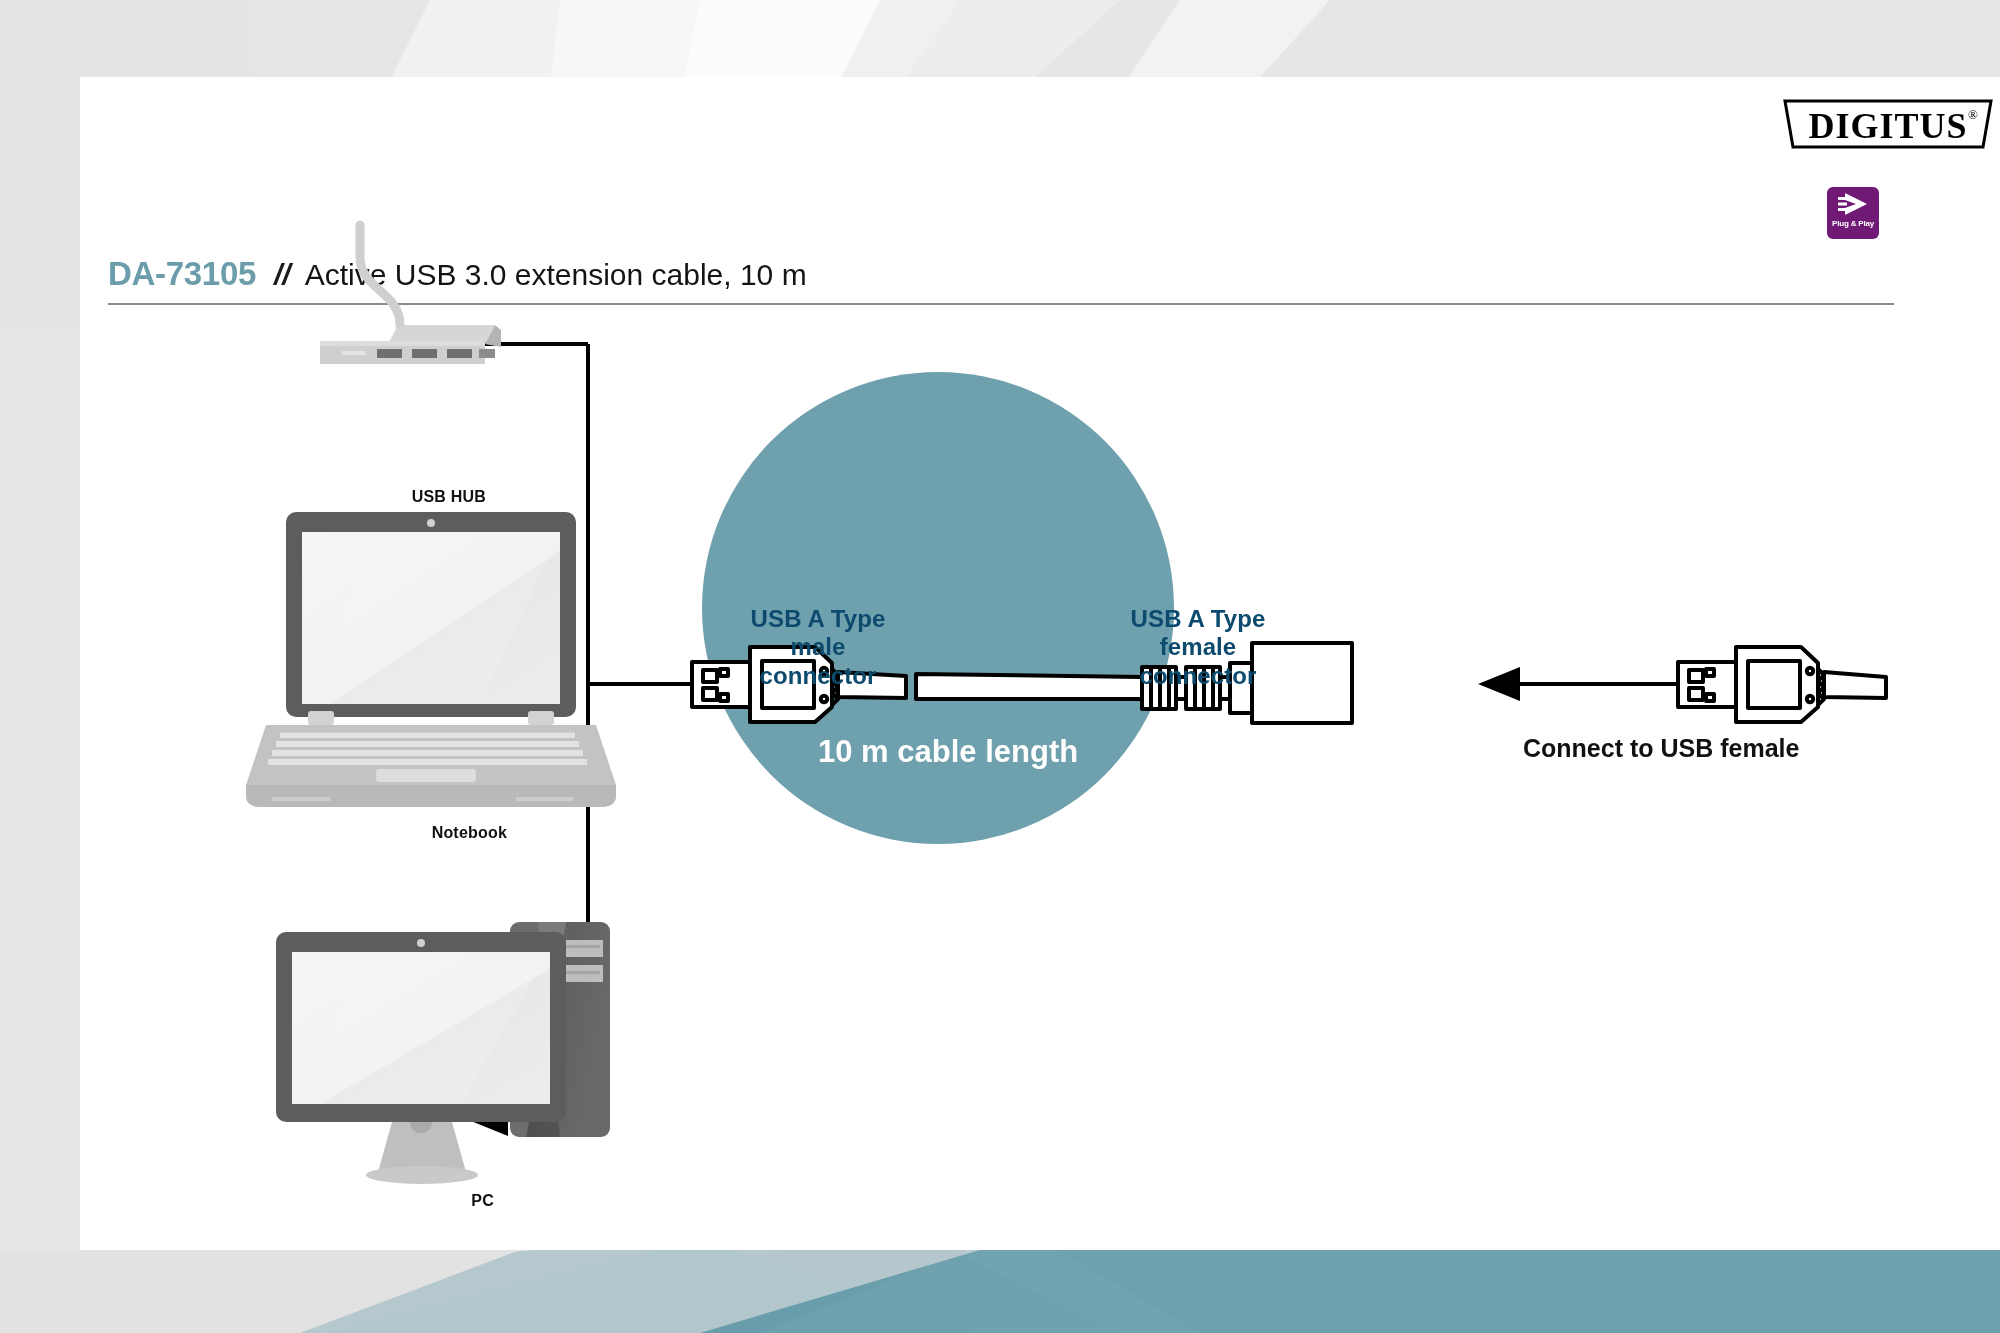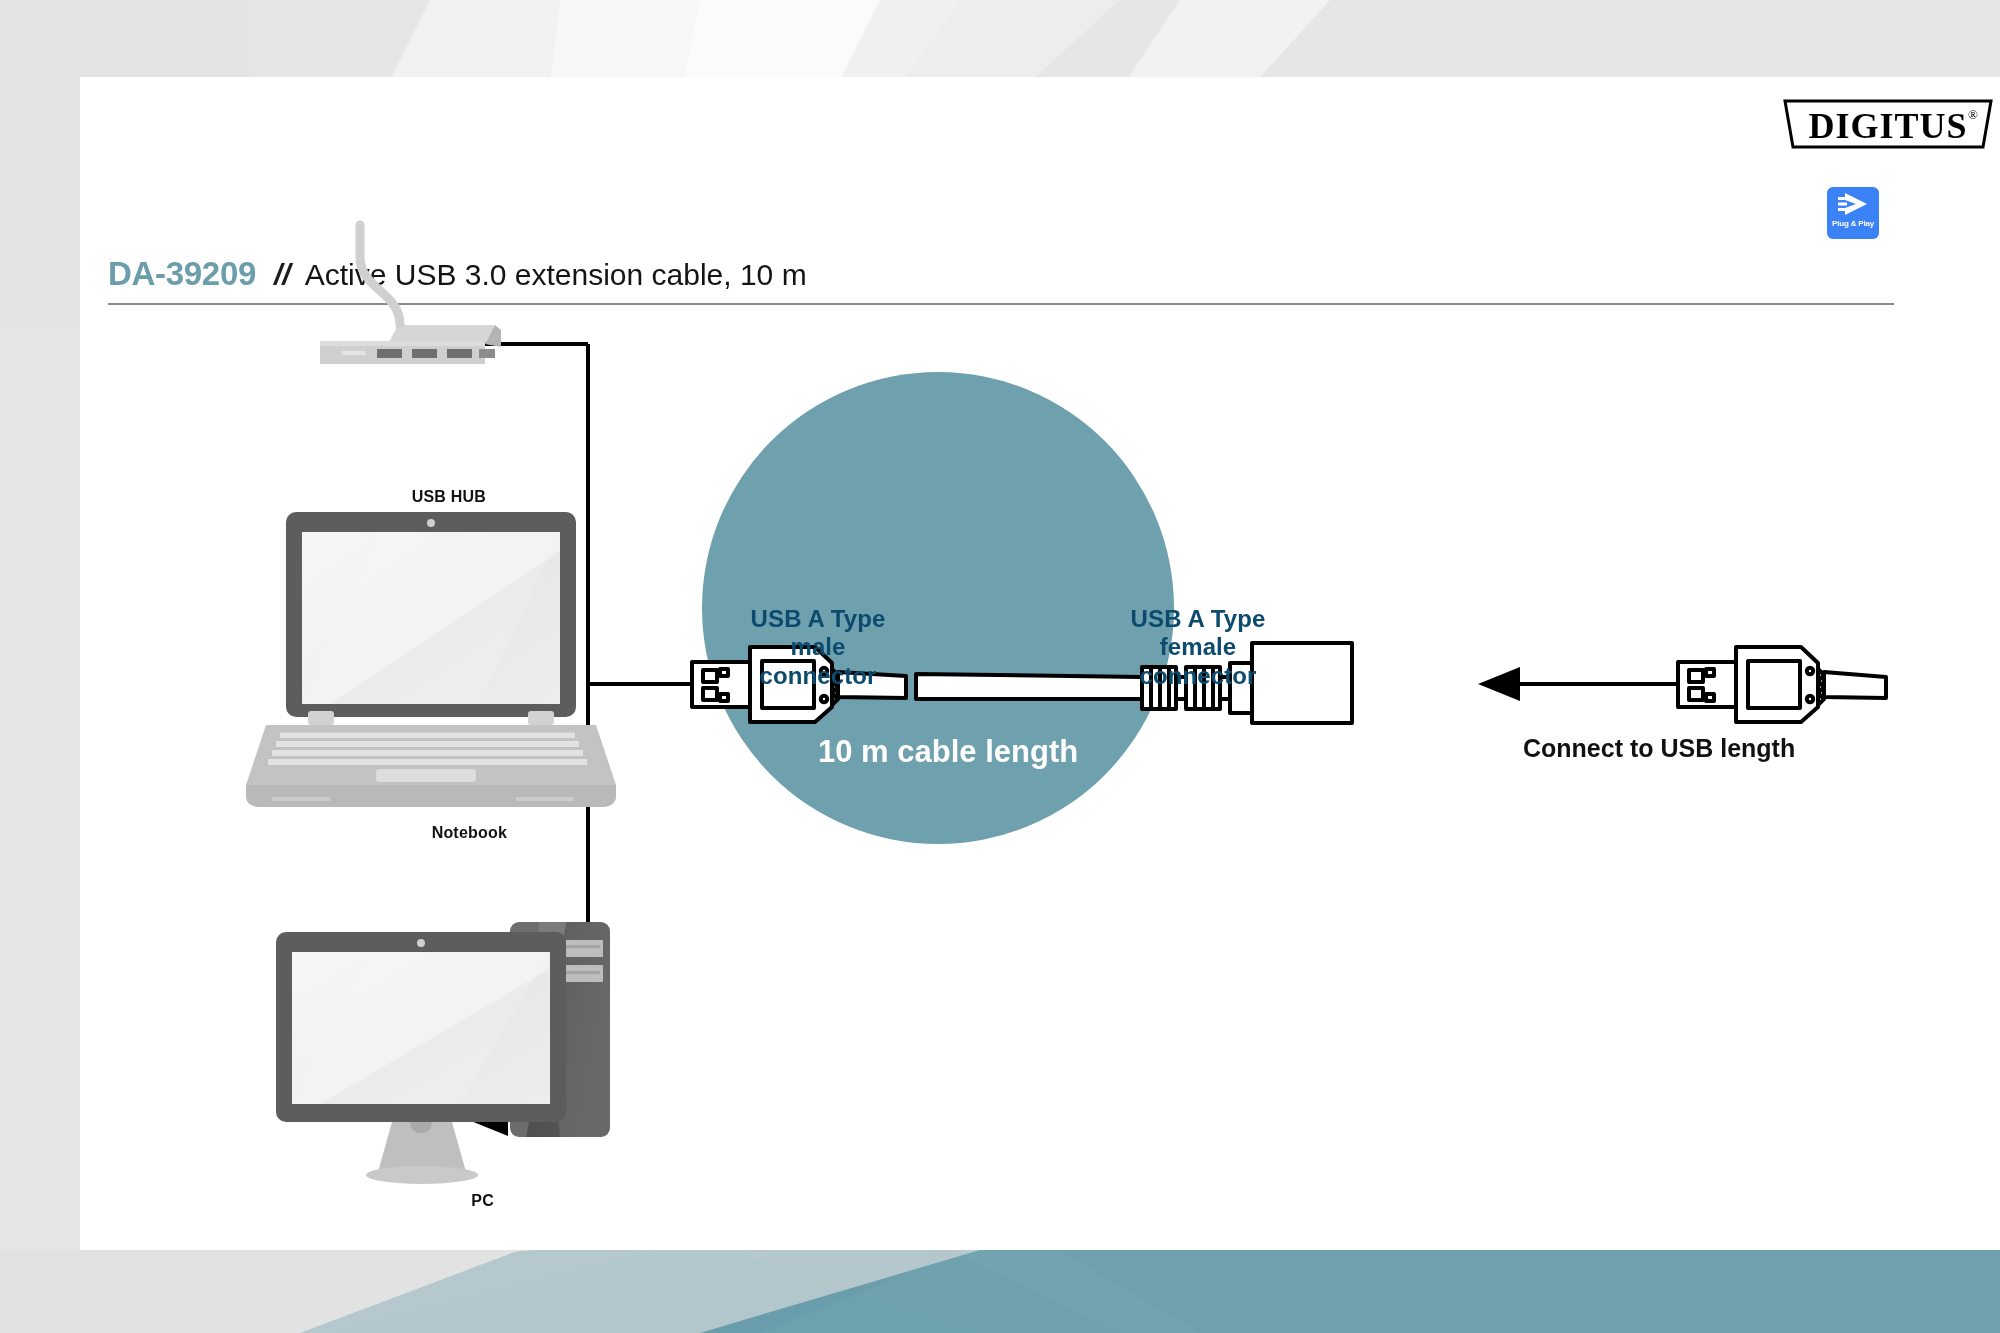--- a/index.html
+++ b/index.html
@@ -45,21 +45,21 @@
     color:#1a1a1a; font-size:30px; font-weight:bold;
     font-style:italic; margin:0 14px 0 18px;
   }
   #desc { color:#141414; font-size:30px; }
   #title-rule { height:2px; background:#8a8a8a; width:100%; }
 
   
   #pnp {
     position:absolute; left:1747px; top:110px;
     width:52px; height:52px;
-    background:#3b82f6;
+    background:#701a75;
     border-radius:6px;
     display:flex; flex-direction:column;
     align-items:center; justify-content:flex-start;
     padding-top:4px;
   }
   #pnp svg { width:34px; height:26px; display:block; }
   #pnp-label {
     color:#ffffff; font-size:8px; font-weight:bold;
     line-height:1; margin-top:3px; letter-spacing:-0.2px;
   }
@@ -126,21 +126,21 @@
 <div id="card">
 
   <svg id="logo" viewBox="0 0 212 55">
     <polygon points="3,4 209,4 201,50 11,50" fill="#ffffff" stroke="#000000" stroke-width="3"></polygon>
     <text x="106" y="41" text-anchor="middle" font-family="'Liberation Serif', serif" font-size="36" font-weight="bold" letter-spacing="1" fill="#000000">DIGITUS</text>
     <text x="186" y="22" font-family="'Liberation Serif', serif" font-size="13" fill="#000000">®</text>
   </svg>
 
   <div id="title-row">
     <div id="title-line">
-      <span id="sku">DA-39209</span>
+      <span id="sku">DA-73105</span>
       <span id="sep">//</span>
       <span id="desc">Active USB 3.0 extension cable, 10 m</span>
     </div>
     <div id="title-rule"></div>
   </div>
 
   <div id="pnp">
     <svg viewBox="0 0 34 26">
       <polygon points="9,2 31,13 9,24 9,17 20,13 9,9" fill="#ffffff"></polygon>
       <rect x="2" y="6" width="9" height="3" fill="#ffffff"></rect>
@@ -324,15 +324,15 @@
 
   <div class="circle-cap" style="left:628px; top:528px; width:220px;">USB A Type
 male
 connector</div>
   <div class="circle-cap" style="left:1004px; top:528px; width:228px;">USB A Type
 female
 connector</div>
 
   <div id="cable-len" style="left:738px; top:657px; width:244px;">10 m cable length</div>
 
-  <div id="right-label" style="left:1443px; top:657px;">Connect to USB length</div>
+  <div id="right-label" style="left:1443px; top:657px;">Connect to USB female</div>
 
 </div>
 
 </body></html>

